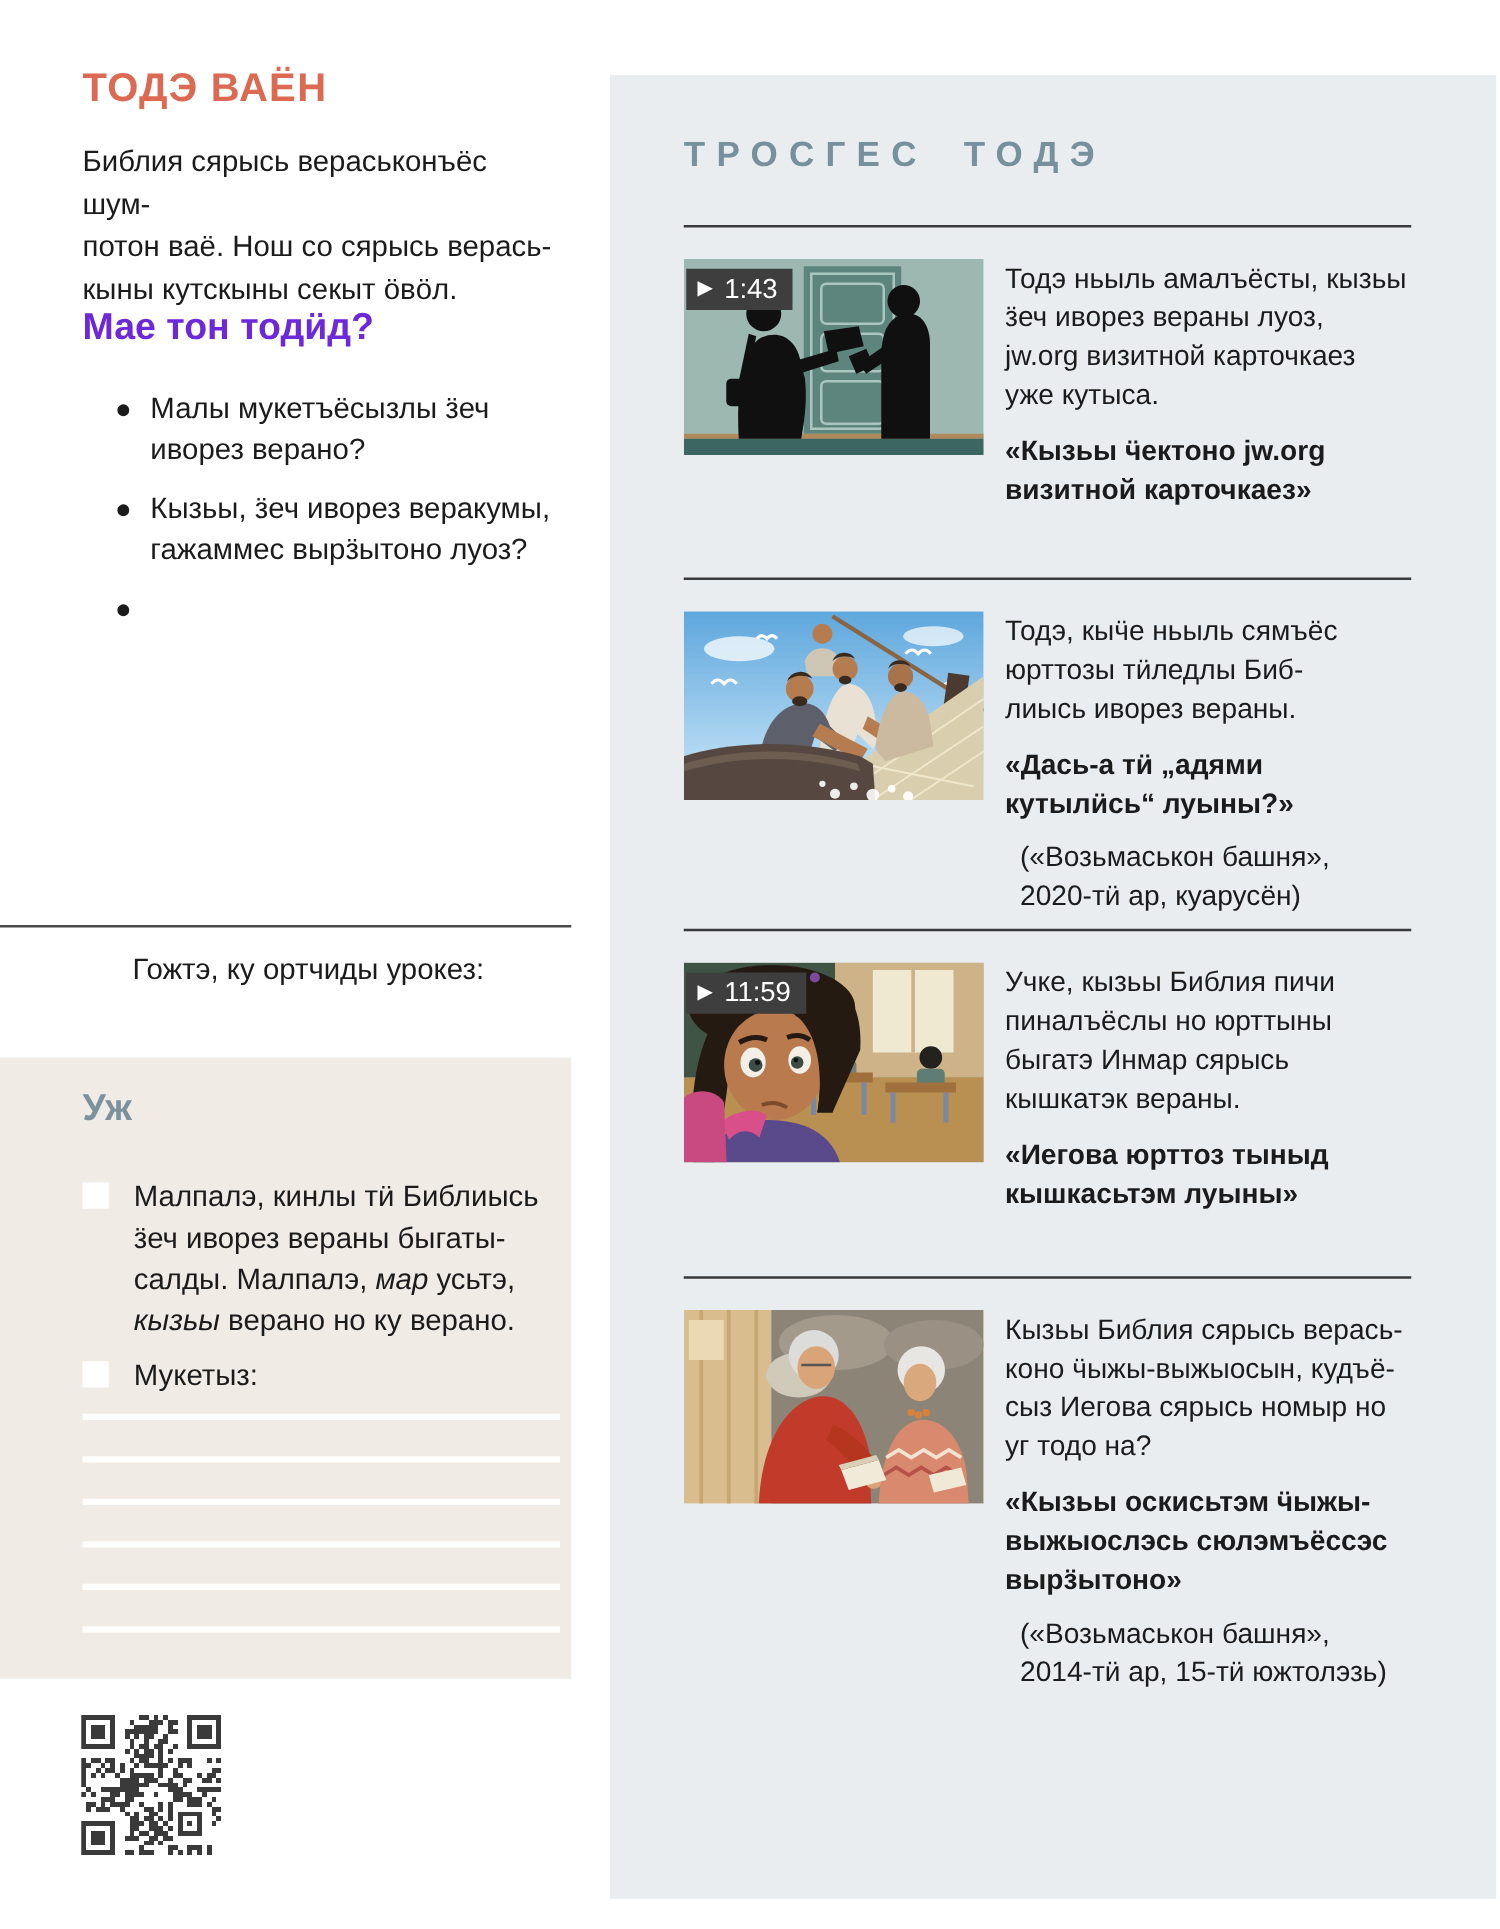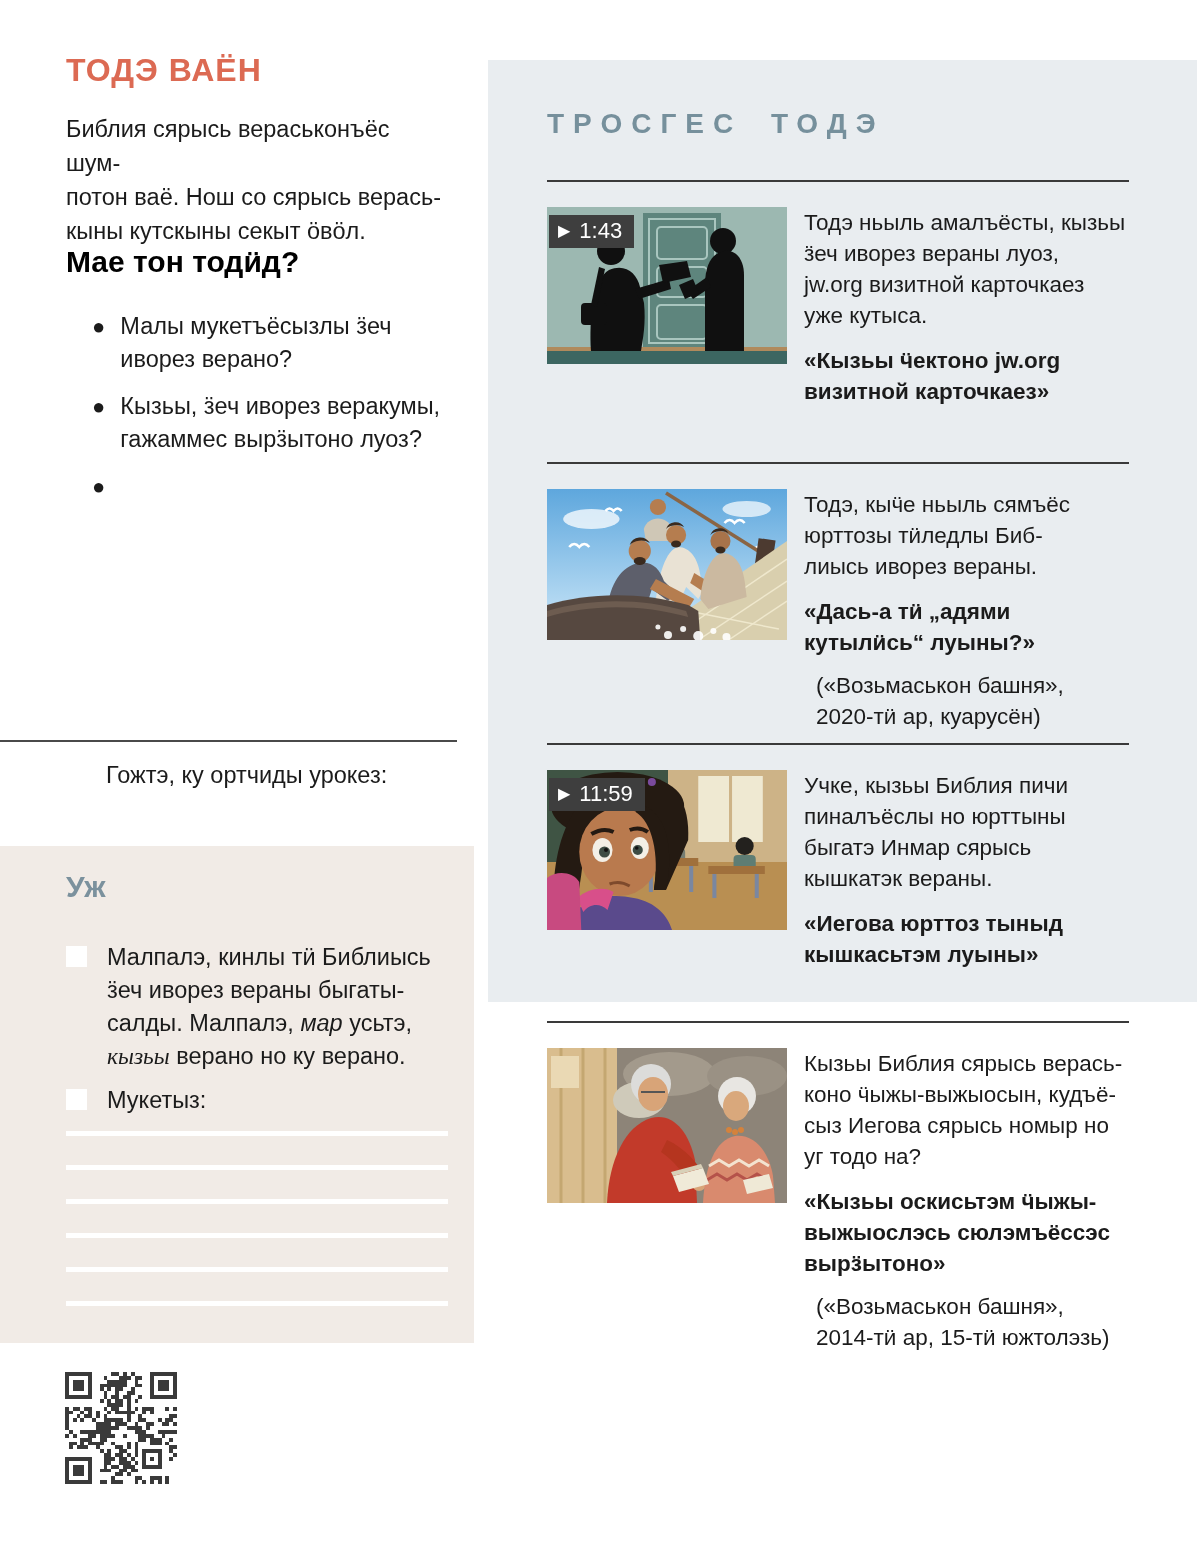--- a/index.html
+++ b/index.html
@@ -5,37 +5,37 @@
   html,body{margin:0;padding:0;background:#ffffff;}
   .page{
     position:relative;width:1200px;height:1543px;background:#ffffff;
     font-family:"Liberation Sans","DejaVu Sans",sans-serif;color:#1b1b1b;overflow:hidden;
   }
   .pre{white-space:pre-line;}
 
   
   .doc-title{position:absolute;left:66px;top:52px;font-size:32px;font-weight:bold;color:#dc6a53;letter-spacing:1px;}
   .intro{position:absolute;left:66px;top:112px;width:380px;font-size:23.5px;line-height:34px;}
-  .q-heading{position:absolute;left:66px;top:245px;font-size:30px;font-weight:bold;color:#000000;}
+  .q-heading{position:absolute;left:66px;top:245px;font-size:30px;font-weight:bold;color:#6d28d9;}
   .bullets{position:absolute;left:92px;top:310px;width:370px;margin:0;padding:0;list-style:none;}
   .bullets li{display:flex;gap:15px;margin-bottom:14px;font-size:23.5px;line-height:33px;}
   .bullets .dot{flex:none;font-size:22px;line-height:33px;}
   .left-rule{position:absolute;left:0;top:740px;width:457px;border-top:2px solid #4a4a4a;}
   .write-label{position:absolute;left:66px;top:762px;font-size:23.5px;margin-left:40px;}
 
-  .task-box{position:absolute;left:0;top:846px;width:457px;height:497px;background:#f1ebe6;padding-left:17px;}
+  .task-box{position:absolute;left:0;top:846px;width:457px;height:497px;background:#f1ebe6;}
   .task-heading{position:absolute;left:66px;top:24px;font-size:30px;font-weight:bold;color:#7b919d;}
   .task-item{position:absolute;left:66px;display:flex;gap:20px;width:370px;font-size:23.5px;line-height:33px;}
   .task-item.i1{top:95px;}
   .task-item.i2{top:238px;}
   .cb{flex:none;width:21px;height:21px;background:#ffffff;margin-top:5px;}
   .wline{position:absolute;left:66px;width:382px;height:5px;background:#ffffff;}
 
   
-  .panel{position:absolute;left:488px;top:60px;width:709px;height:942px;background:#e9edf0;}
+  .panel{position:absolute;left:488px;top:60px;width:709px;height:1459px;background:#e9edf0;}
   .panel-heading{position:absolute;left:59px;top:48px;font-size:28px;font-weight:bold;color:#76909c;letter-spacing:9px;word-spacing:12px;}
   .entry{position:absolute;left:59px;width:582px;}
   .entry .divider{border-top:2px solid #3a3a3a;margin-bottom:25px;}
   .entry .row{display:flex;align-items:flex-start;}
   .thumb{position:relative;flex:none;width:240px;overflow:hidden;}
   .thumb svg{display:block;width:100%;height:100%;}
   .badge{position:absolute;left:2px;top:8px;background:#3e3e3e;color:#fff;font-size:22px;
          padding:3px 12px 4px 9px;display:flex;align-items:center;gap:9px;}
   .badge .play{font-size:16px;line-height:1;}
   .etext{margin-left:17px;width:335px;font-size:22.5px;line-height:31px;}
@@ -80,21 +80,21 @@
   <div class="write-label">Гожтэ, ку ортчиды урокез:</div>
 
   <div class="task-box">
     <div class="task-heading">Уж</div>
 
     <div class="task-item i1">
       <span class="cb"></span>
       <span class="pre"><span>Малпалэ, кинлы тӥ Библиысь
 ӟеч иворез вераны быгаты-
 салды. Малпалэ, </span><span style="font-style: italic;">мар</span><span> усьтэ,
-</span><span style="font-style: italic; font-family: Liberation Serif, serif;">кызьы</span><span> верано но </span><span style="">ку</span><span> верано.</span></span>
+</span><span style="font-style: italic;">кызьы</span><span> верано но </span><span style="">ку</span><span> верано.</span></span>
     </div>
 
     <div class="task-item i2">
       <span class="cb"></span>
       <span>Мукетыз:</span>
     </div>
 
     <div class="wline" style="top:285px"></div>
     <div class="wline" style="top:319px"></div>
     <div class="wline" style="top:353px"></div>

